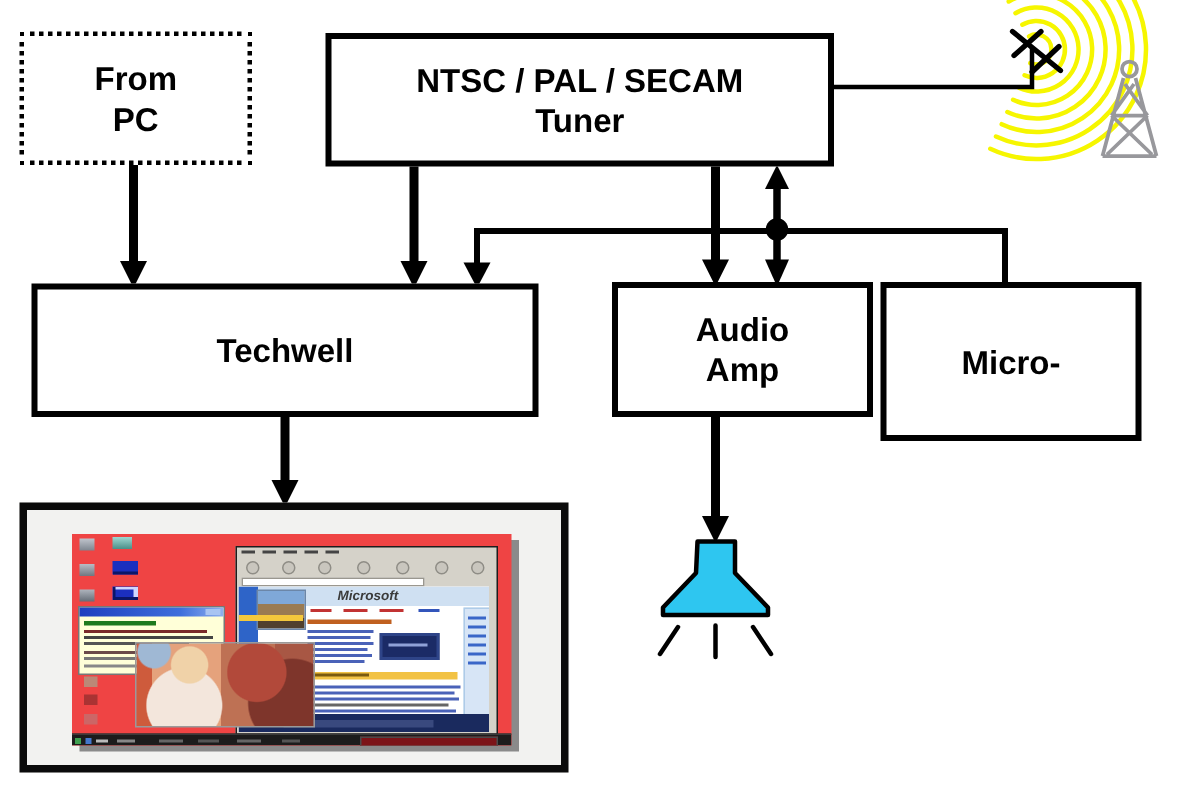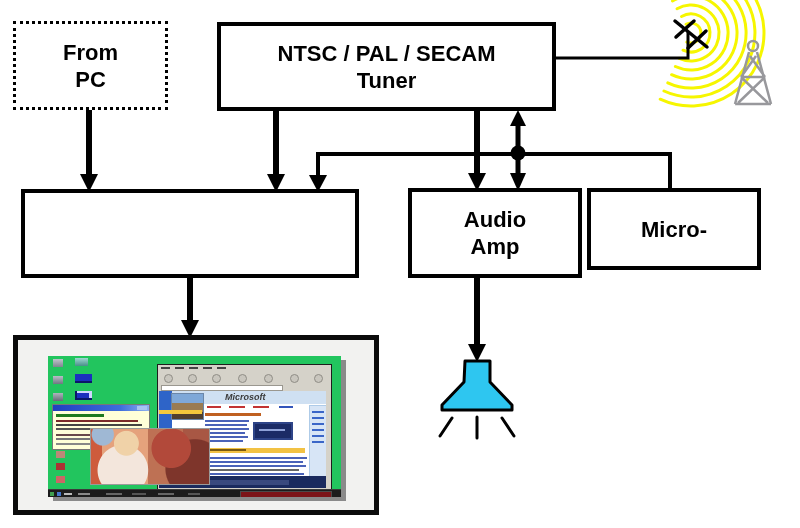--- a/index.html
+++ b/index.html
@@ -7,21 +7,21 @@
          font-family:"Liberation Sans",sans-serif;}
   #wires{position:absolute;left:0;top:0;z-index:1;}
   .box{position:absolute;box-sizing:border-box;background:#FFFFFF;border:4px solid #000;
        display:flex;flex-direction:column;align-items:center;justify-content:center;
        text-align:center;font-weight:bold;color:#000;z-index:2;
        font-size:22px;line-height:27px;letter-spacing:0px;}
   .box.dashed{border:3px dotted #000;}
   
   .monitor{position:absolute;left:13px;top:335px;width:366px;height:180px;box-sizing:border-box;
            border:5px solid #0b0b0b;background:#F2F2F0;z-index:2;}
-  .shot{position:absolute;left:30px;top:16px;width:293px;height:141px;background:#22c55e;
+  .shot{position:absolute;left:30px;top:16px;width:293px;height:141px;background:#ef4444;
         box-shadow:5px 4px 0 #8A8A8A;overflow:hidden;}
   .px{position:absolute;}
   .dash{position:absolute;height:2px;background:#4A62B8;}
   
   .ic{position:absolute;width:10px;height:8px;}
   
   .win-y{position:absolute;left:4px;top:48px;width:96px;height:44px;background:#FFFFD8;
          border:1px solid #777;}
   .win-y .tb{position:absolute;left:0;top:0;right:0;height:6px;
              background:linear-gradient(90deg,#1F3FBF,#3E6EDC 70%,#8FB0EE);}
@@ -126,26 +126,27 @@
 
   <div class="box dashed" style="left:13px;top:21px;width:155px;height:89px;">
     <span>From</span>
     <span>PC</span>
   </div>
   <div class="box" style="left:217px;top:22px;width:339px;height:89px;">
     <span>NTSC / PAL / SECAM</span>
     <span>Tuner</span>
   </div>
   <div class="box" style="left:21px;top:189px;width:338px;height:89px;">
+    <span>Techwell</span>
   </div>
   <div class="box" style="left:408px;top:188px;width:174px;height:90px;">
     <span>Audio</span>
     <span>Amp</span>
   </div>
-  <div class="box" style="left:587px;top:188px;width:174px;height:82px;gap:24px;">
+  <div class="box" style="left:587px;top:188px;width:174px;height:106px;gap:24px;">
     <span>Micro-</span>
   </div>
 
   <div class="monitor">
     <div class="shot">
 
       <div class="ic" style="left:5px;top:3px;background:linear-gradient(#BFC4CC,#7e8690);"></div>
       <div class="ic" style="left:5px;top:20px;background:linear-gradient(#B8BDC6,#6f7781);"></div>
       <div class="ic" style="left:5px;top:37px;background:linear-gradient(#AEB4BD,#656d77);"></div>
       <div class="ic" style="left:27px;top:2px;width:13px;background:linear-gradient(#9FD8D2,#4a8f88);"></div>

